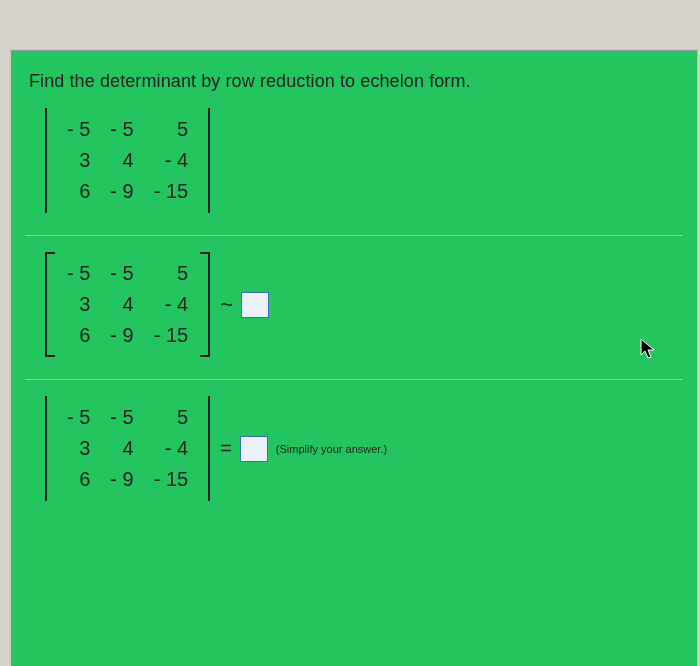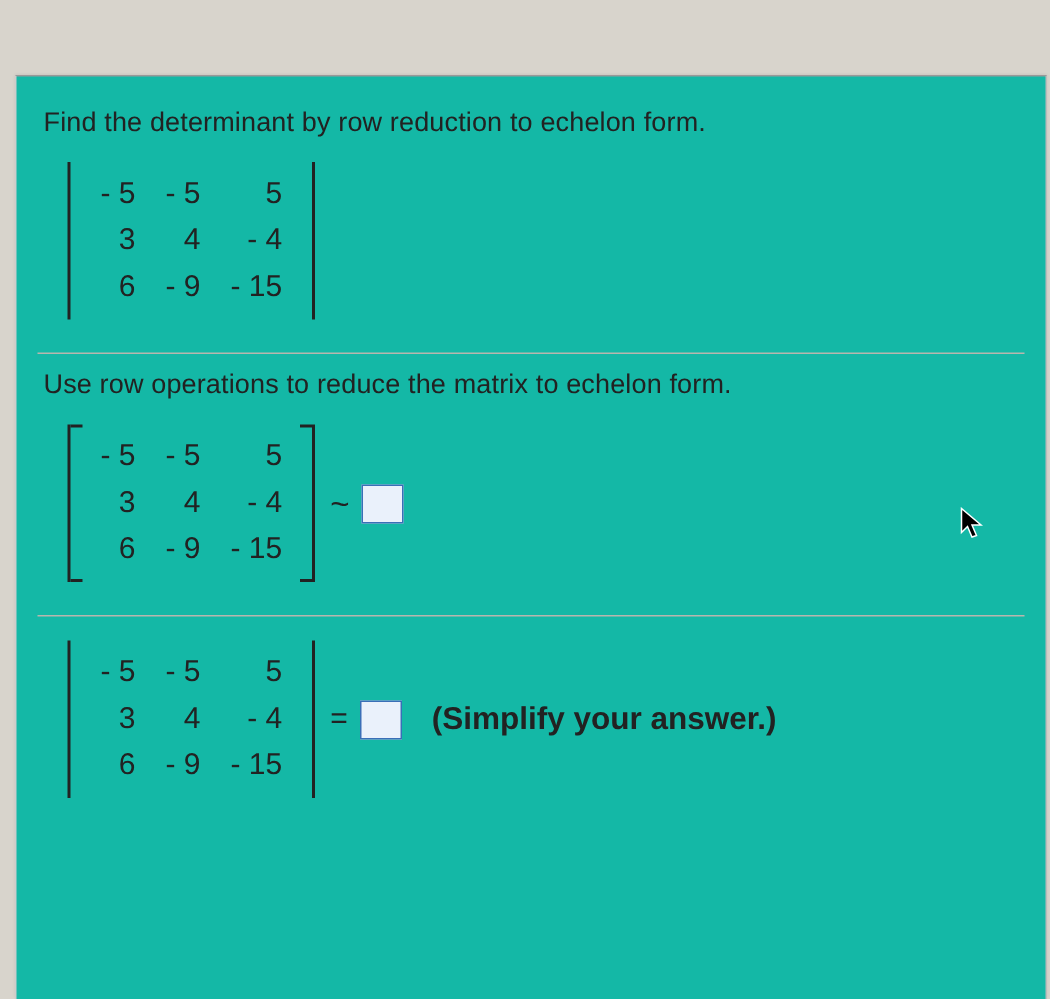--- a/index.html
+++ b/index.html
@@ -6,21 +6,21 @@
   body {
     width: 700px;
     height: 666px;
     background: #d8d4cc;
     font-family: Arial, Helvetica, sans-serif;
     padding-top: 50px;
     position: relative;
     overflow: hidden;
   }
   .content-panel {
-    background: #14b8a6;
+    background: #22c55e;
     border-top: 1px solid #999;
     border-left: 1px solid #ccc;
     border-right: 1px solid #bbb;
     margin-left: 10px;
     margin-right: 2px;
     min-height: 616px;
     padding: 14px 18px 20px 18px;
     box-shadow: 0 -1px 2px rgba(0,0,0,0.08);
   }
   .section-rule {
@@ -97,24 +97,23 @@
   }
   .answer-box {
     display: inline-block;
     width: 28px;
     height: 26px;
     border: 1px solid #3a6fb7;
     background: #eaf1fb;
     vertical-align: middle;
   }
   .hint {
-    font-size: 21px;
-    color: #222;
-    margin-left: 20px;
-    font-weight: bold;
+    font-size: 11px;
+    color: #222;
+    margin-left: 8px;
   }
   .cursor {
     position: absolute;
     right: 42px;
     top: 338px;
     pointer-events: none;
   }
 </style>
 </head>
 <body>
@@ -142,21 +141,20 @@
           <td>- 9</td>
           <td>- 15</td>
         </tr>
       </tbody>
         </table>
     </div>
   </div>
 
   <div class="section-rule"></div>
 
-  <p class="prompt">Use row operations to reduce the matrix to echelon form.</p>
 
   <div class="matrix-block">
     <div class="matrix matrix-bracket">
       <span class="rb-t"></span>
         <span class="rb-b"></span>
       <table class="mtable">
         <tbody>
             <tr>
           <td>- 5</td>
           <td>- 5</td>

